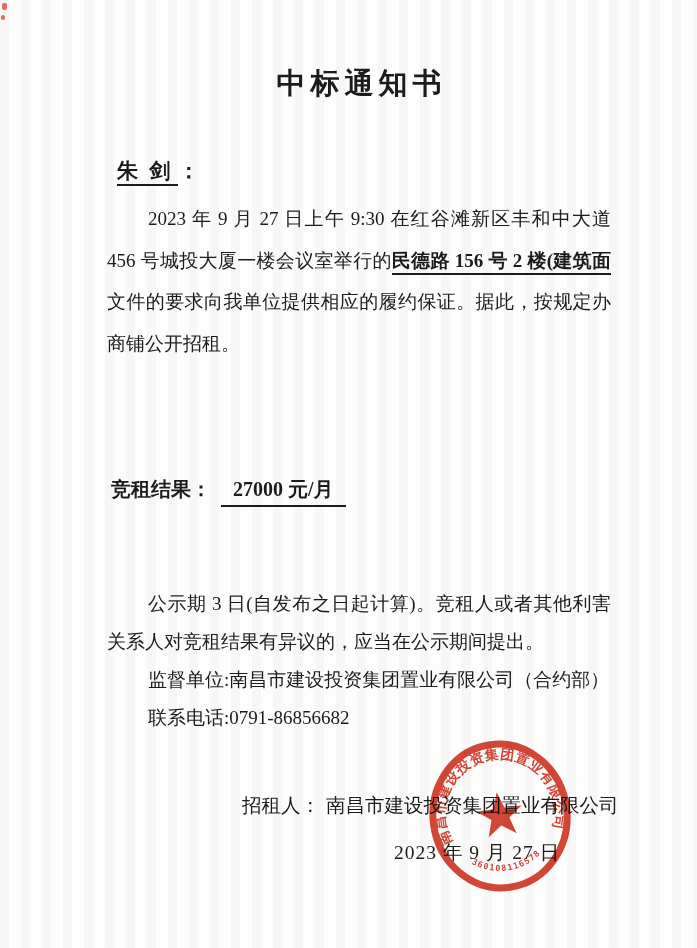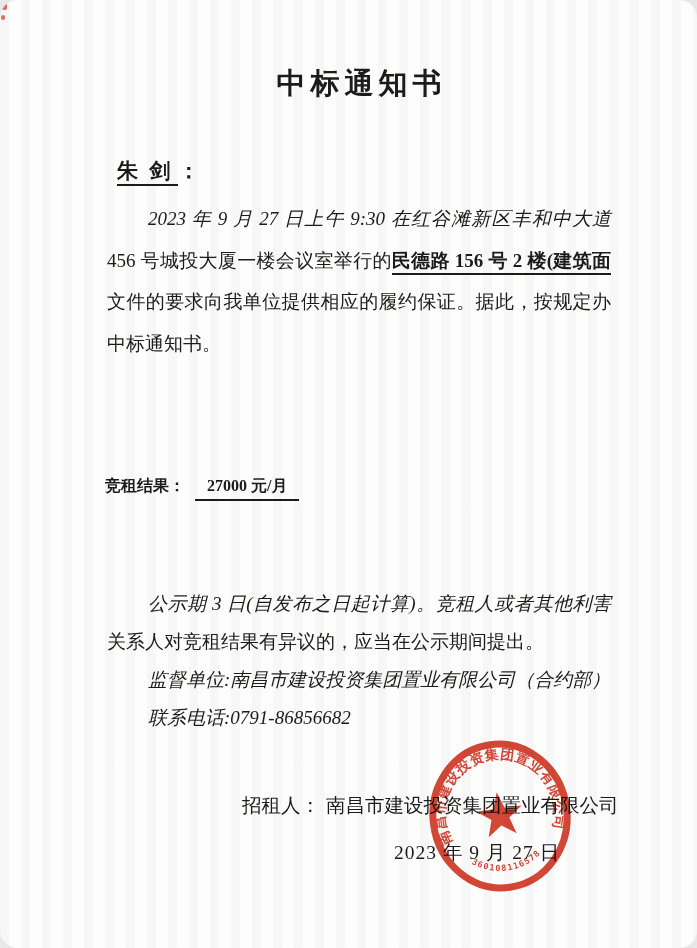--- a/index.html
+++ b/index.html
@@ -1,21 +1,20 @@
 <!DOCTYPE html>
 <html><head>
 <meta charset="utf-8">
 <style>
   html,body { margin:0; padding:0; background:#e8e8e8; }
   .page {
     position:relative; width:697px; height:948px; margin:0 auto;
     background:#fdfdfc; overflow:hidden;
     font-family:"Liberation Serif","DejaVu Serif",serif;
     color:#1b1b1b;
-    border-radius:18px;
   }
   .page::before{
     content:""; position:absolute; inset:0; pointer-events:none;
     background:repeating-linear-gradient(90deg,
       rgba(234,232,237,.30) 0px, rgba(234,232,237,.30) 9px,
       rgba(255,255,255,0) 9px, rgba(255,255,255,0) 21px);
   }
   .speck { position:absolute; background:#e0473a; border-radius:2px; opacity:.8; }
   .speck.s1 { left:2px; top:3px;  width:5px; height:7px; }
   .speck.s2 { left:1px; top:15px; width:4px; height:5px; }
@@ -24,25 +23,25 @@
     position:absolute; top:64px; left:13px; width:100%;
     text-align:center; font-size:29px; font-weight:700; letter-spacing:5px;
   }
   .salutation { position:absolute; top:157px; left:104px; font-size:21px; font-weight:700;margin-left:13px; }
   .salutation .name { border-bottom:2px solid #1b1b1b; padding:0 5px 1px 0; letter-spacing:3px; }
 
   .para1 { position:absolute; top:198px; left:107px; width:504px; font-size:19px; line-height:41.5px; }
   .notice { position:absolute; top:585px; left:107px; width:504px; font-size:19px; line-height:38px; }
   .line { white-space:normal; }
   .jline { text-align:justify; text-align-last:justify; }
-  .indent { text-indent:41px;font-style:italic; }
+  .indent { text-indent:41px; }
   .em { font-weight:700; }
   .u  { border-bottom:2px solid #1b1b1b; padding-bottom:2px; }
 
-  .result { position:absolute; top:476px; left:105px; font-size:16px; font-weight:700; }
+  .result { position:absolute; top:476px; left:111px; font-size:20px; font-weight:700; }
   .result .value { display:inline-block; border-bottom:2px solid #1b1b1b; padding:0 12px 2px 12px; margin-left:10px; }
 
   .footer-lessor { position:absolute; top:792px; left:242px; font-size:19.5px; }
   .footer-lessor .lessor-name { margin-left:6px; }
   .footer-date   { position:absolute; top:839px; left:394px; font-size:19.5px; letter-spacing:1px; }
 
   .seal {
     position:absolute; left:424px; top:736px; width:152px; height:160px;
     transform:rotate(-8deg); opacity:.92; mix-blend-mode:multiply;
   }
@@ -58,21 +57,21 @@
   <div class="title">中标通知书</div>
 
   <div class="salutation">
     <span class="name">朱 剑</span><span>：</span>
   </div>
 
   <div class="para1">
     <div class="line jline indent"><span>2023 年 9 月 27 日上午 9:30 在红谷滩新区丰和中大道</span></div>
     <div class="line jline"><span>456 号城投大厦一楼会议室举行的</span><span class="em u">民德路 156 号 2 楼(建筑面</span></div>
     <div class="line jline"><span>文件的要求向我单位提供相应的履约保证。据此，按规定办</span></div>
-    <div class="line"><span>中标通知书。</span></div>
+    <div class="line"><span>商铺公开招租。</span></div>
   </div>
 
   <div class="result">
     <span>竞租结果：</span><span class="value">27000 元/月</span>
   </div>
 
   <div class="notice">
     <div class="line jline indent"><span>公示期 3 日(自发布之日起计算)。竞租人或者其他利害</span></div>
     <div class="line"><span>关系人对竞租结果有异议的，应当在公示期间提出。</span></div>
     <div class="line indent"><span>监督单位:南昌市建设投资集团置业有限公司（合约部）</span></div>

